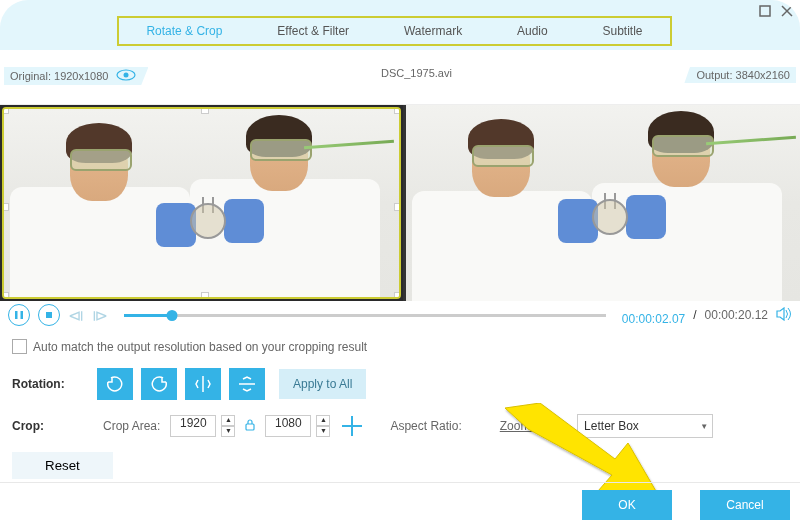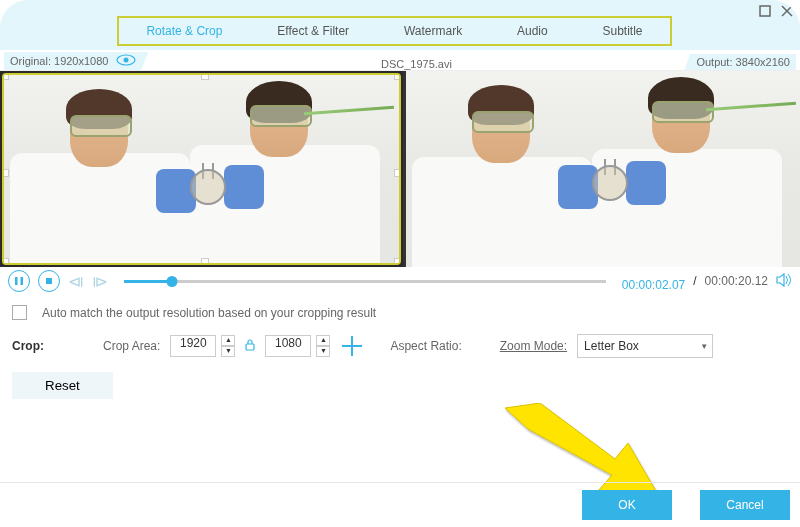--- a/index.html
+++ b/index.html
@@ -3,21 +3,21 @@
 <meta charset="utf-8">
 <style>
   html, body { margin:0; padding:0; font-family: Arial, sans-serif; font-size:12px; color:#333; }
   .app { width:800px; height:527px; position:relative; background:#fff; overflow:hidden;border-radius:28px; }
   .header { height:50px; background:#e3f6fc; position:relative; }
   .win-controls { position:absolute; top:4px; right:6px; display:flex; gap:8px; }
   .win-btn { width:14px; height:14px; display:flex; align-items:center; justify-content:center; cursor:pointer; }
   .tabs { position:absolute; left:117px; top:16px; width:555px; height:30px; border:2px solid #cccc33; display:flex; justify-content:space-around; align-items:center; box-sizing:border-box; }
   .tab { color:#555; cursor:pointer; }
   .tab.active { color:#34b3e6; }
-  .info-bar { height:20px; background:#fff; display:flex; justify-content:space-between; align-items:flex-end; padding:0 4px; font-size:11px; color:#666; border-bottom:1px solid #eee; }
+  .info-bar { height:20px; background:#fff; display:flex; justify-content:space-between; align-items:flex-start; padding:17px 4px; font-size:11px; color:#666; border-bottom:1px solid #eee; }
   .info-left { background:#e3f6fc; padding:2px 12px 2px 6px; clip-path:polygon(0 0, 100% 0, 95% 100%, 0 100%); display:flex; align-items:center; gap:8px;}
   .info-right { background:#e3f6fc; padding:2px 6px 2px 12px; clip-path:polygon(5% 0, 100% 0, 100% 100%, 0 100%); }
   .eye { color:#34b3e6; }
   .video-area { height:196px; background:#2a2a2a; display:flex; }
   .vpanel { position:relative; flex:1; overflow:hidden; }
   .vpanel:first-child { border:2px solid #cccc33; border-radius:4px; margin:2px; background:#f5f5f7;}
   .vdiv { width:3px; background:#333; }
   .scene { position:absolute; inset:0; }
   .bg { position:absolute; inset:0; background:linear-gradient(180deg, #f2f2ef 0%, #e8e8e4 50%, #e6e6e2 100%); }
   .head { width:58px; height:68px; border-radius:45% 45% 38% 38%; background:linear-gradient(#e6b98f,#d9a97e); position:absolute; }
@@ -33,21 +33,21 @@
   .ctrl-icon { width:20px; height:20px; border:1.5px solid #34b3e6; border-radius:50%; display:flex; align-items:center; justify-content:center; color:#34b3e6; font-size:9px; cursor:pointer; }
   .nav-icon { color:#b0d5e4; font-size:16px; cursor:pointer; }
   .progress { flex:1; height:3px; background:#ccc; position:relative; margin:0 8px; }
   .progress-fill { position:absolute; left:0; top:0; height:3px; background:#34b3e6; width:10%; }
   .progress-thumb { position:absolute; top:-4px; width:11px; height:11px; border-radius:50%; background:#34b3e6; left:10%; transform:translateX(-50%); }
   .time-cur { color:#34b3e6;margin-top:8px; }
   .time-tot { color:#666; }
   .vol-icon { color:#34b3e6; font-size:14px; cursor:pointer; }
   .options { padding:10px 12px 0 12px; }
   .opt-row { display:flex; align-items:center; margin-bottom:14px; font-size:12px; }
-  .check-row { display:flex; align-items:center; gap:15px; margin-bottom:14px; color:#666;}
+  .check-row { display:flex; align-items:center; gap:6px; margin-bottom:14px; color:#666;}
   .checkbox { width:13px; height:13px; border:1px solid #aaa; background:#fff; }
   .label-col { width:85px; color:#333; font-weight:bold; }
   .rot-btn { width:36px; height:32px; background:#34b3e6; color:#fff; display:flex; align-items:center; justify-content:center; margin-right:8px; cursor:pointer; font-size:15px;}
   .apply-btn { padding:8px 14px; background:#d5eef8; color:#3a7a94; cursor:pointer; margin-left:6px; }
   .crop-row { display:flex; align-items:center; gap:6px; }
   .crop-row .field-label { color:#666; margin-right:4px; }
   .num-input { width:44px; height:20px; border:1px solid #ccc; text-align:center; }
   .spinner { display:flex; flex-direction:column; margin-left:-1px; }
   .spinner div { width:12px; height:9px; border:1px solid #ccc; font-size:7px; text-align:center; line-height:7px; cursor:pointer;}
   .lock { color:#34b3e6; margin:0 4px; }
@@ -185,20 +185,44 @@
         </svg>
     </span>
   </div>
 
   <div class="options">
     <div class="check-row">
       <div class="checkbox"></div>
       <span>Auto match the output resolution based on your cropping result</span>
     </div>
 
+    <div class="opt-row">
+      <div class="label-col">Rotation:</div>
+      <div class="rot-btn">
+          <svg width="16" height="16" viewBox="0 0 16 16">
+            <path d="M5 2 v4 h-4 M1 6 a7 7 0 1 0 3 -4" fill="none" stroke="#fff" stroke-width="1.5"></path>
+          </svg>
+        </div>
+      <div class="rot-btn">
+          <svg width="16" height="16" viewBox="0 0 16 16">
+            <path d="M11 2 v4 h4 M15 6 a7 7 0 1 1 -3 -4" fill="none" stroke="#fff" stroke-width="1.5"></path>
+          </svg>
+        </div>
+      <div class="rot-btn">
+          <svg width="16" height="16" viewBox="0 0 16 16">
+            <path d="M8 0 v16 M3 4 l-2 4 l2 4 M13 4 l2 4 l-2 4" fill="none" stroke="#fff" stroke-width="1.5"></path>
+          </svg>
+        </div>
+      <div class="rot-btn">
+          <svg width="16" height="16" viewBox="0 0 16 16">
+            <path d="M0 8 h16 M4 3 l4 -2 l4 2 M4 13 l4 2 l4 -2" fill="none" stroke="#fff" stroke-width="1.5"></path>
+          </svg>
+        </div>
+      <div class="apply-btn">Apply to All</div>
+    </div>
 
     <div class="opt-row crop-row">
       <div class="label-col">Crop:</div>
       <span class="field-label">Crop Area:</span>
       <div class="num-input">1920</div>
       <div class="spinner">
           <div>▲</div>
           <div>▼</div>
         </div>
       <span class="lock"><svg width="10" height="12">

